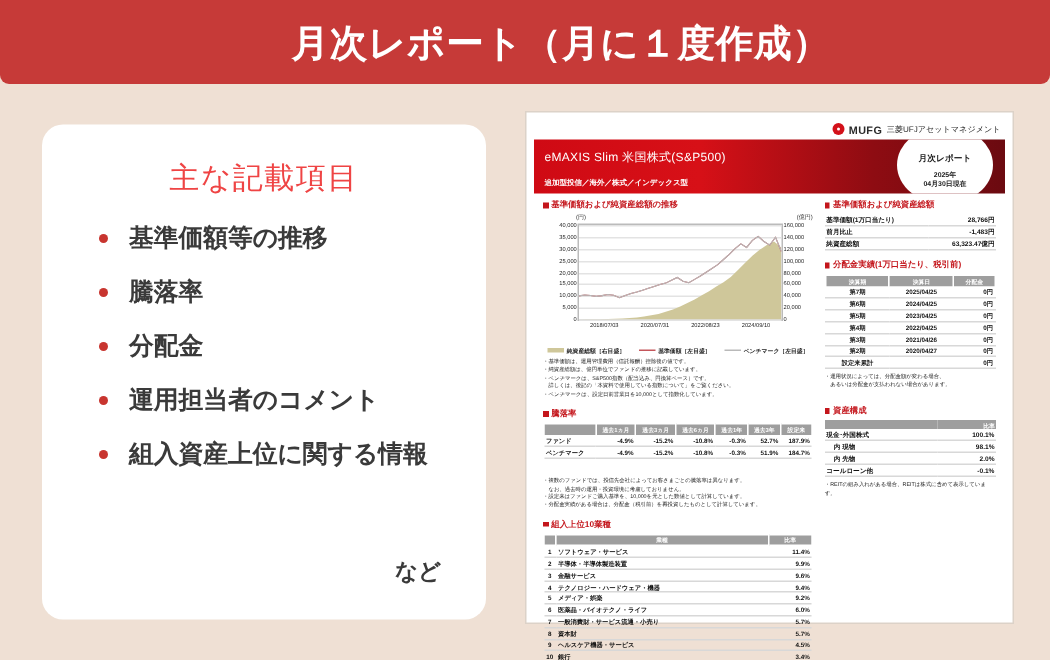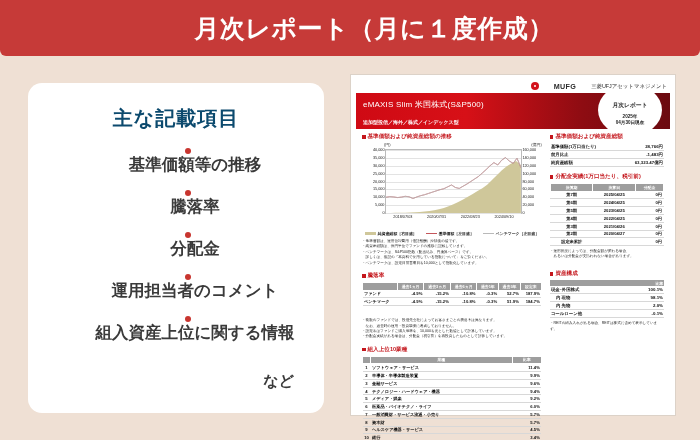--- a/index.html
+++ b/index.html
@@ -21,45 +21,45 @@
   .banner-title {
     color: #fff; font-size: 25px; font-weight: bold; letter-spacing: 0.5px;
   }
 
   
   .left-card {
     position: absolute; left: 28px; top: 83px; width: 296px; height: 330px;
     background: #fff; border-radius: 14px;
   }
   .left-title {
-    text-align: center; color: #0c4a6e; font-size: 20px; font-weight: bold;
+    text-align: center; color: #ef4444; font-size: 20px; font-weight: normal;
     margin-top: 22px; letter-spacing: 1px;
   }
   .bullet-list { margin: 16px 0 0 38px; list-style: none; }
-  .bullet-row { display: flex; align-items: center; margin-bottom: 14px; flex-direction: column; }
+  .bullet-row { display: flex; align-items: center; margin-bottom: 14px; }
   .bullet-dot {
     width: 6px; height: 6px; border-radius: 50%; background: #C8352F;
     margin-right: 14px; flex: 0 0 auto;
   }
   .bullet-text { font-size: 16.5px; color: #3A3A3A; font-weight: bold; }
   .etc {
     position: absolute; right: 30px; bottom: 22px;
     font-size: 15px; color: #3A3A3A; font-weight: bold;
   }
 
   
   .doc {
     position: absolute; left: 350px; top: 74px; width: 326px; height: 342px;
     background: #ffffff; border: 1px solid #DCD2C8;
   }
   .doc-inner { position: absolute; inset: 5px; background: #fff; }
 
   .mufg-row {
     display: flex; align-items: center; justify-content: flex-end;
-    height: 12px; padding-right: 3px; gap: 15px;
+    height: 12px; padding-right: 3px; gap: 3px;
   }
   .mufg-mark {
     width: 8px; height: 8px; border-radius: 50%; background: #D3111A;
     display: flex; align-items: center; justify-content: center;
   }
   .mufg-mark i { width: 2.6px; height: 2.6px; border-radius: 50%; background: #fff; display:block; }
   .mufg-word { font-size: 7.2px; font-weight: bold; color: #2b2b2b; letter-spacing: .3px; }
   .mufg-jp { font-size: 5.4px; color: #2b2b2b; }
 
   .doc-head {

